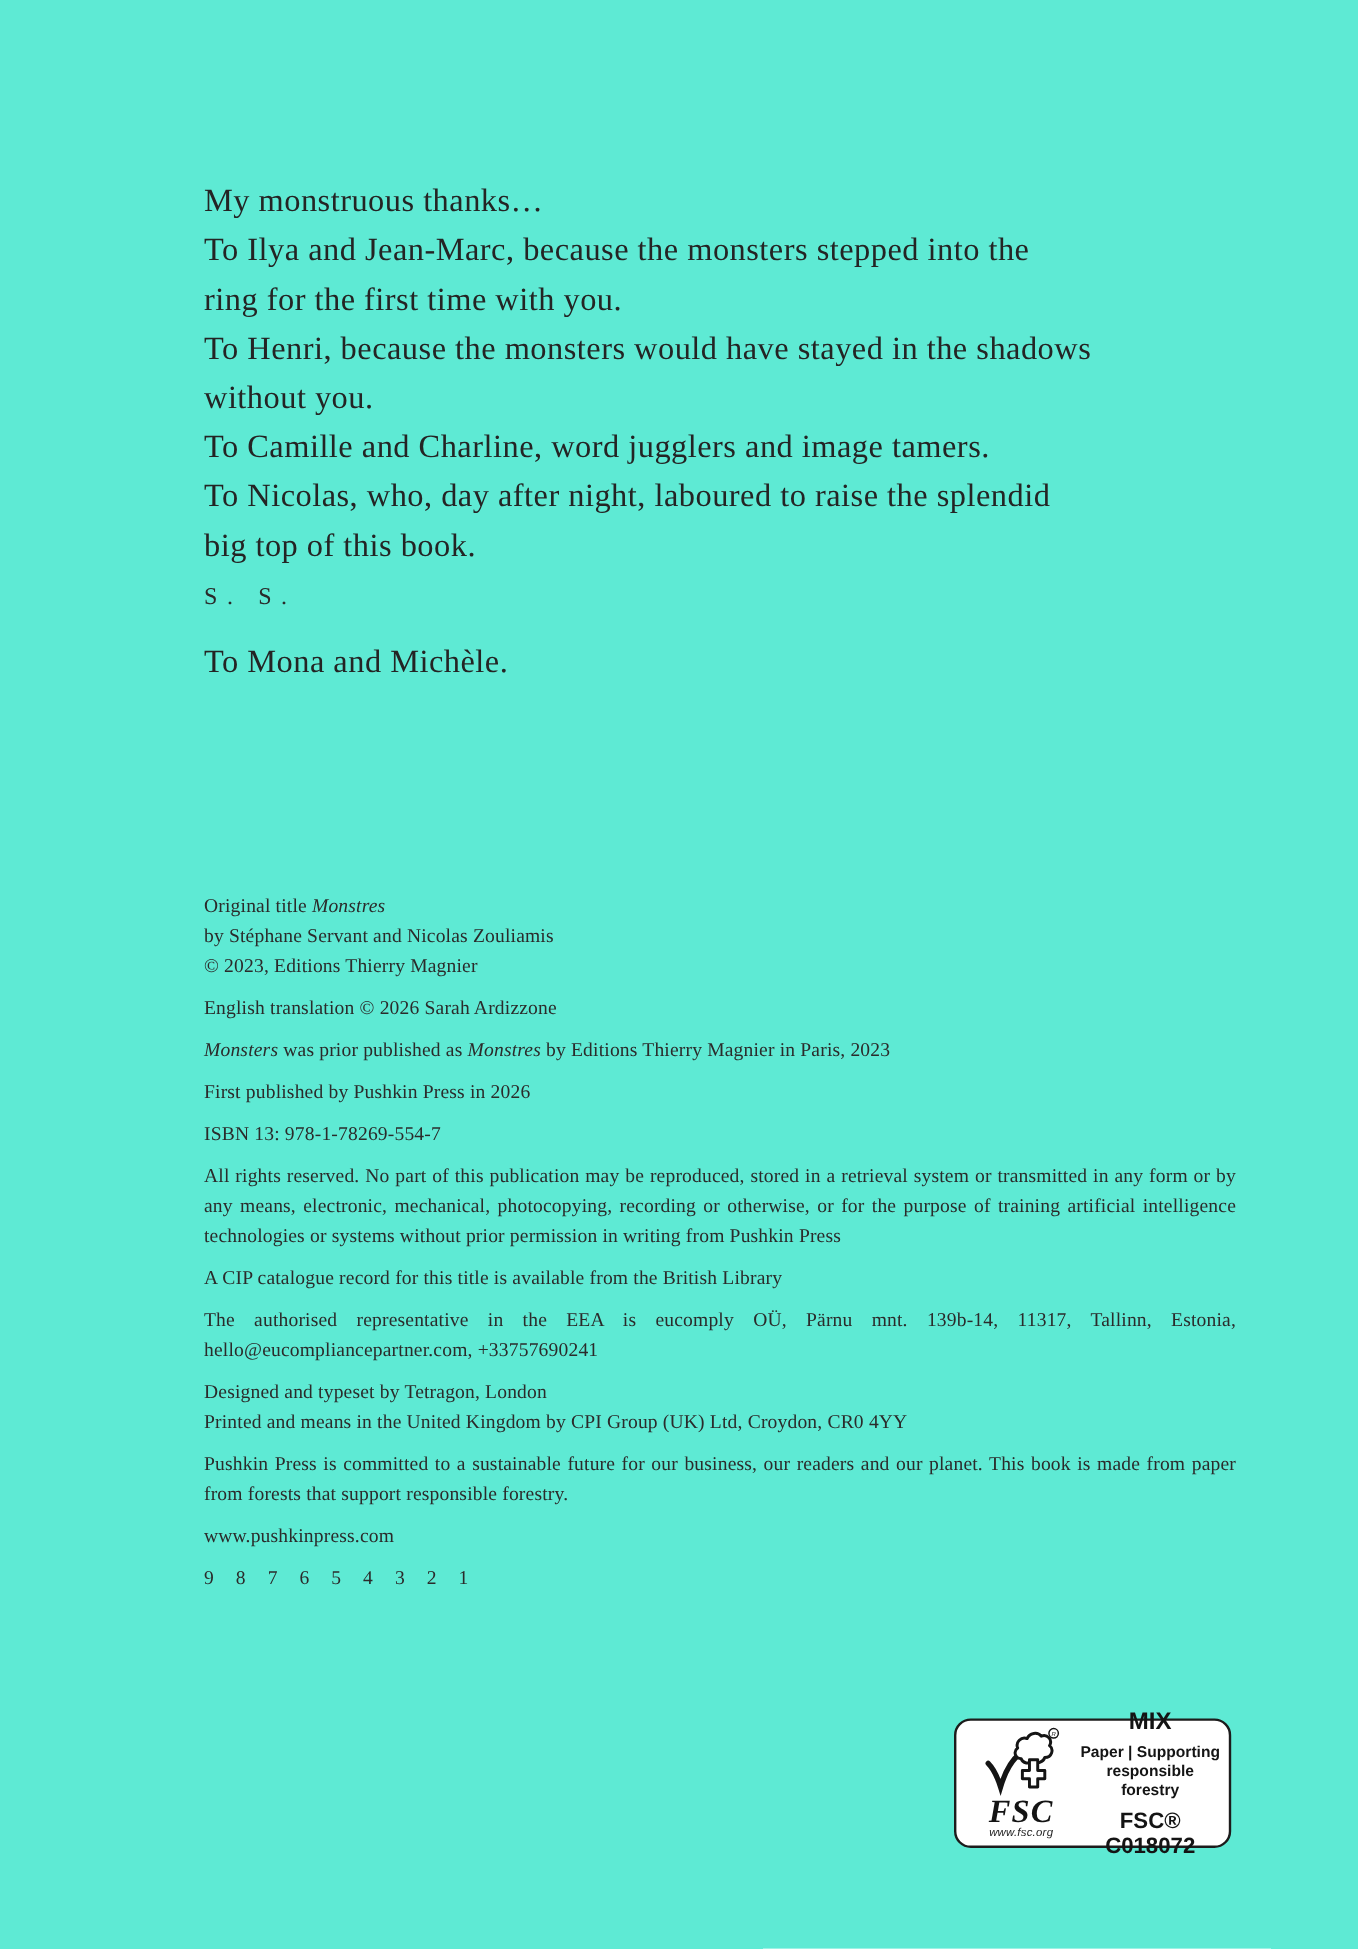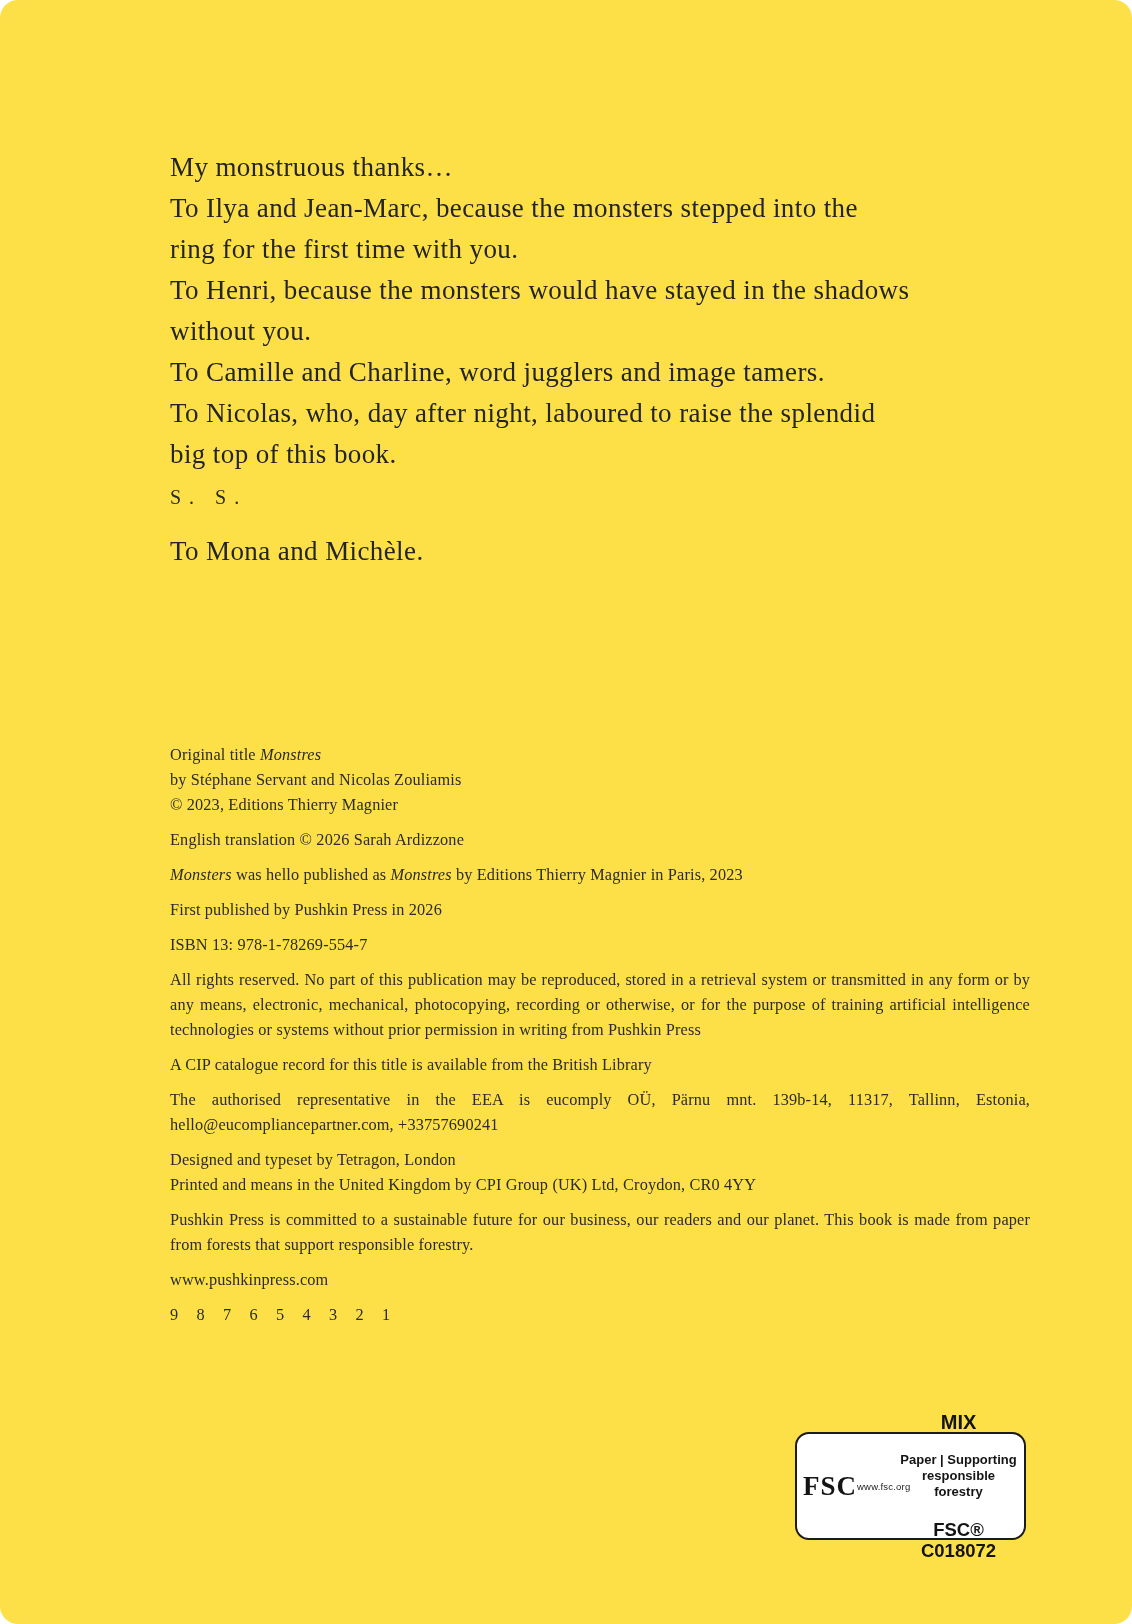--- a/index.html
+++ b/index.html
@@ -1,23 +1,22 @@
 <!DOCTYPE html>
 <html><head>
 <meta charset="utf-8">
 <style>
   html,body { margin:0; padding:0; background:#ffffff; }
   .page {
     position:relative;
     width:1132px; height:1624px;
-    background:#fde047;
+    background:#5eead4;
     color:#262626;
     font-family:"Liberation Serif","DejaVu Serif",serif;
     overflow:hidden;
-    border-radius:18px;
   }
   .col { position:absolute; left:170px; top:0; width:860px; }
 
   
   .acks { padding-top:147px; }
   .ack-text { margin:0; font-size:27px; line-height:41px; letter-spacing:0.4px; color:#242424; }
   .initials { margin:8px 0 0 0; font-size:20px; line-height:28px; letter-spacing:8px; color:#2a2a2a; }
   .initials.second { margin-top:16px; }
   .dedication { margin:20px 0 0 0; font-size:27px; line-height:41px; letter-spacing:0.4px; color:#242424; }
 
@@ -33,24 +32,24 @@
   .fsc-box {
     position:absolute; left:795px; top:1432px;
     width:231px; height:108px;
     border:2.5px solid #1c1c1c; border-radius:14px;
     background:#ffffff;
     display:flex; flex-direction:row; align-items:stretch;
     box-sizing:border-box; padding:5px 6px;
     font-family:"Liberation Sans","DejaVu Sans",sans-serif;
     color:#141414;
   }
-  .fsc-left { width:96px; display:flex; flex-direction:row; align-items:center; justify-content:flex-start; }
+  .fsc-left { width:96px; display:flex; flex-direction:column; align-items:center; justify-content:flex-start;font-style:italic; }
   .fsc-brand { font-family:"Liberation Serif","DejaVu Serif",serif; font-weight:bold; font-size:27px; line-height:25px; letter-spacing:1px; color:#141414; }
   .fsc-url { font-size:9.5px; line-height:11px; color:#232323; letter-spacing:0.2px; }
-  .fsc-right { flex:1; display:flex; flex-direction:column; align-items:center; justify-content:center; text-align:center;gap:13px; }
+  .fsc-right { flex:1; display:flex; flex-direction:column; align-items:center; justify-content:center; text-align:center; }
   .fsc-mix { font-weight:bold; font-size:20px; line-height:23px; margin-bottom:5px; }
   .fsc-tagline { font-weight:bold; font-size:13px; line-height:16px; margin-bottom:6px; }
   .fsc-code { font-weight:bold; font-size:18.5px; line-height:21px; }
 </style>
 </head>
 <body>
 
 <div class="page">
   <div class="col">
 
@@ -63,21 +62,21 @@
     <section class="imprint">
 
       <div class="block">
         <div><span>Original title </span><span class="it">Monstres</span></div>
         <div>by Stéphane Servant and Nicolas Zouliamis</div>
         <div>© 2023, Editions Thierry Magnier</div>
       </div>
 
       <p class="block">English translation © 2026 Sarah Ardizzone</p>
 
-      <p class="block"><span class="it">Monsters</span><span> was hello published as </span><span class="it">Monstres</span><span> by Editions Thierry Magnier in Paris, 2023</span></p>
+      <p class="block"><span class="it">Monsters</span><span> was prior published as </span><span class="it">Monstres</span><span> by Editions Thierry Magnier in Paris, 2023</span></p>
 
       <p class="block">First published by Pushkin Press in 2026</p>
 
       <p class="block">ISBN 13: 978-1-78269-554-7</p>
 
       <p class="block justify">All rights reserved. No part of this publication may be reproduced, stored in a retrieval system or transmitted in any form or by any means, electronic, mechanical, photocopying, recording or otherwise, or for the purpose of training artificial intelligence technologies or systems without prior permission in writing from Pushkin Press</p>
 
       <p class="block">A CIP catalogue record for this title is available from the British Library</p>
 
       <p class="block justify">The authorised representative in the EEA is eucomply OÜ, Pärnu mnt. 139b-14, 11317, Tallinn, Estonia, hello@eucompliancepartner.com, +33757690241</p>

